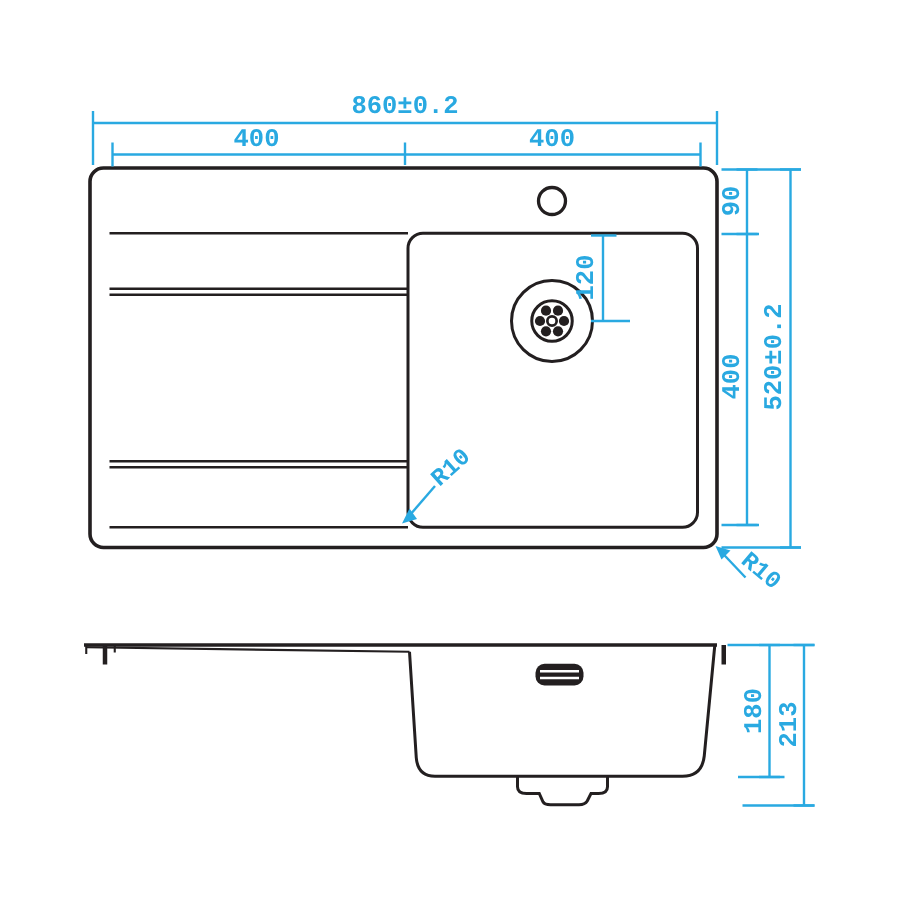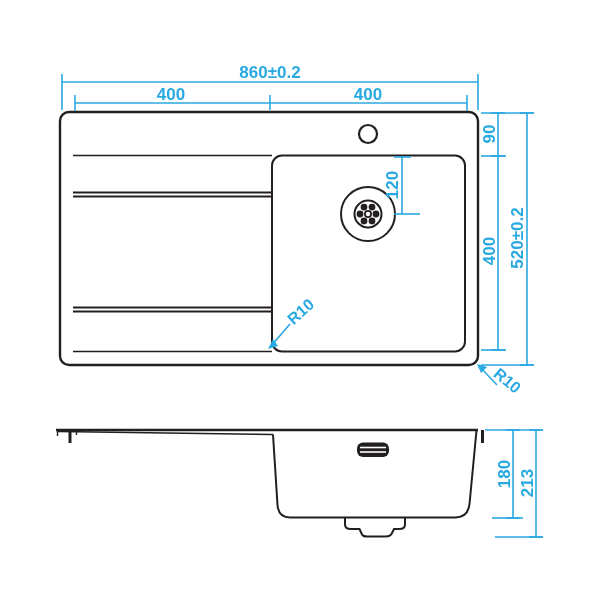--- a/index.html
+++ b/index.html
@@ -5,21 +5,21 @@
   :root{
     --dim: #29a9e1;
     --ink: #231f20;
     --bg: #ffffff;
   }
   html,body{margin:0;padding:0;background:var(--bg);}
   .canvas{
     position:relative;
     width:600px;height:600px;
     background:var(--bg);
-    font-family:Liberation Sans, sans-serif;
+    font-family:Liberation Mono, monospace;
     overflow:hidden;
   }
   svg{position:absolute;left:0;top:0;}
   .k{stroke:var(--ink);fill:none;}
   .c{stroke:var(--dim);fill:none;}
   .kfill{fill:var(--ink);stroke:none;}
   .cfill{fill:var(--dim);stroke:none;}
   .dim-label{
     position:absolute;
     color:var(--dim);

